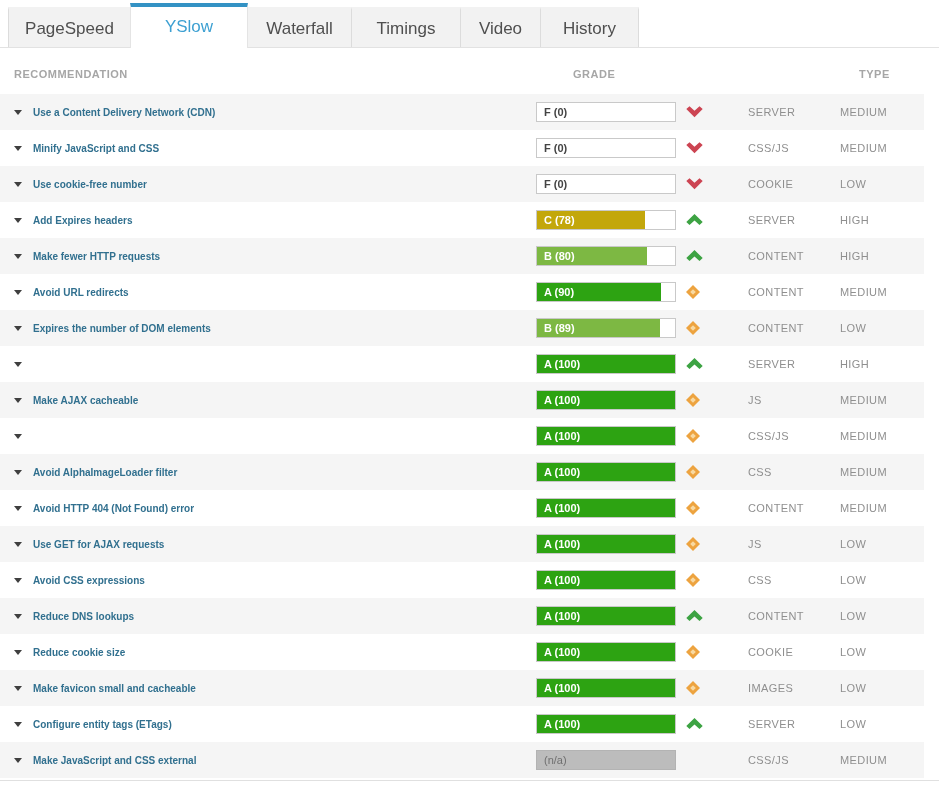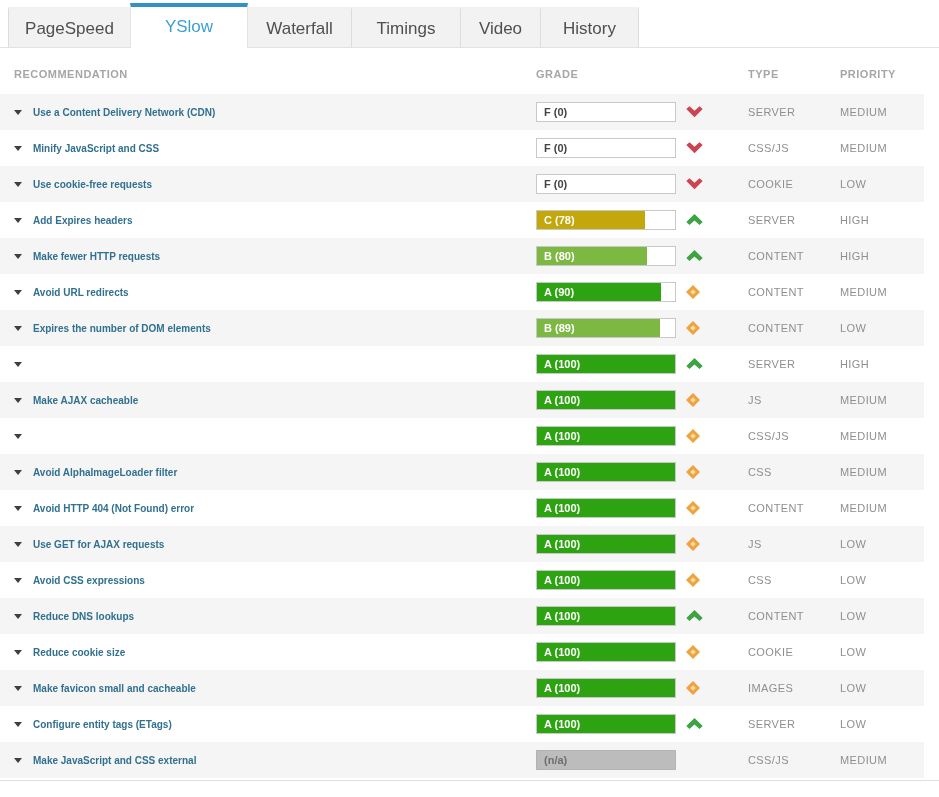--- a/index.html
+++ b/index.html
@@ -12,21 +12,21 @@
   .tab { height:40px; line-height:38px; text-align:center; background:#f2f2f2;
     color:#4f4f4f; font-size:17px; cursor:pointer; border:1px solid #dcdcdc;
     border-bottom:none; margin-right:-1px; border-top:3px solid transparent; }
   .tab.active { height:45px; line-height:40px; background:#fff; color:#3da0d2;
     border-top:4px solid #3392c4; border-left-color:#e4e4e4; border-right-color:#e4e4e4;
     margin-bottom:-1px; position:relative; z-index:2; }
 
   
   .grid { display:grid; grid-template-columns:522px 140px 72px 92px auto;
     align-items:center; padding-left:14px; width:924px; }
-  .thead { height:46px; padding-top:6px; }
+  .thead { height:46px; padding-top:6px;gap:37px; }
   .thead span { font-size:11px; font-weight:bold; color:#a6a6a6; letter-spacing:.5px; }
 
   .row { height:36px; }
   .row:nth-child(odd) { background:#f5f5f5; }
   .row:nth-child(even) { background:#ffffff; }
 
   .rec-cell { display:flex; align-items:center; cursor:pointer; }
   .caret { width:0; height:0; border-left:4px solid transparent;
     border-right:4px solid transparent; border-top:5px solid #3f3f3f;
     margin-right:11px; flex:none; }
@@ -35,21 +35,21 @@
   .gradebar { position:relative; width:140px; height:20px; background:#fff;
     border:1px solid #c9c9c9; }
   .gradebar .fill { height:100%; width:0; }
   .gradebar .glabel { position:absolute; left:7px; top:0; line-height:19px;
     font-size:11px; font-weight:bold; color:#444; white-space:nowrap; }
   .gradebar.g-A .fill { background:#2da312; }
   .gradebar.g-B .fill { background:#7db843; }
   .gradebar.g-C .fill { background:#c3a70b; }
   .gradebar.g-A .glabel, .gradebar.g-B .glabel, .gradebar.g-C .glabel { color:#fff; }
   .gradebar.g-na { background:#bcbcbc; border-color:#b3b3b3; }
-  .gradebar.g-na .glabel { color:#6f6f6f; font-weight:bold; }
+  .gradebar.g-na .glabel { color:#6f6f6f; font-weight:normal; }
 
   .icon-cell { padding-left:10px; display:flex; align-items:center; }
   .icon-cell svg { display:none; }
   .icon-cell.show-down .trend-down { display:block; }
   .icon-cell.show-up .trend-up { display:block; }
   .icon-cell.show-diamond .diamond { display:block; }
 
   .type-cell, .priority-cell { font-size:11px; color:#8f8f8f; letter-spacing:.4px; }
 
   .bottom-rule { border-top:1px solid #e0e0e0; margin-top:2px; }
@@ -119,21 +119,21 @@
         <path d="M0.3 3.1 L3.5 0.2 L8.5 4.7 L13.5 0.2 L16.7 3.1 L8.5 11.2 Z" fill="#cc4452"></path>
       </svg>
 
     </div>
     <span class="type-cell">CSS/JS</span>
     <span class="priority-cell">MEDIUM</span>
   </div>
     <div class="grid row">
     <div class="rec-cell">
       <span class="caret"></span>
-      <a class="rec-link">Use cookie-free requests</a>
+      <a class="rec-link">Use cookie-free number</a>
     </div>
     <div class="gradebar g-F">
       <div class="fill"></div>
       <span class="glabel">F (0)</span>
     </div>
     <div class="icon-cell show-down">
       <svg class="trend-down" width="17" height="12" viewBox="0 0 17 12">
         <path d="M0.3 3.1 L3.5 0.2 L8.5 4.7 L13.5 0.2 L16.7 3.1 L8.5 11.2 Z" fill="#cc4452"></path>
       </svg>
 

